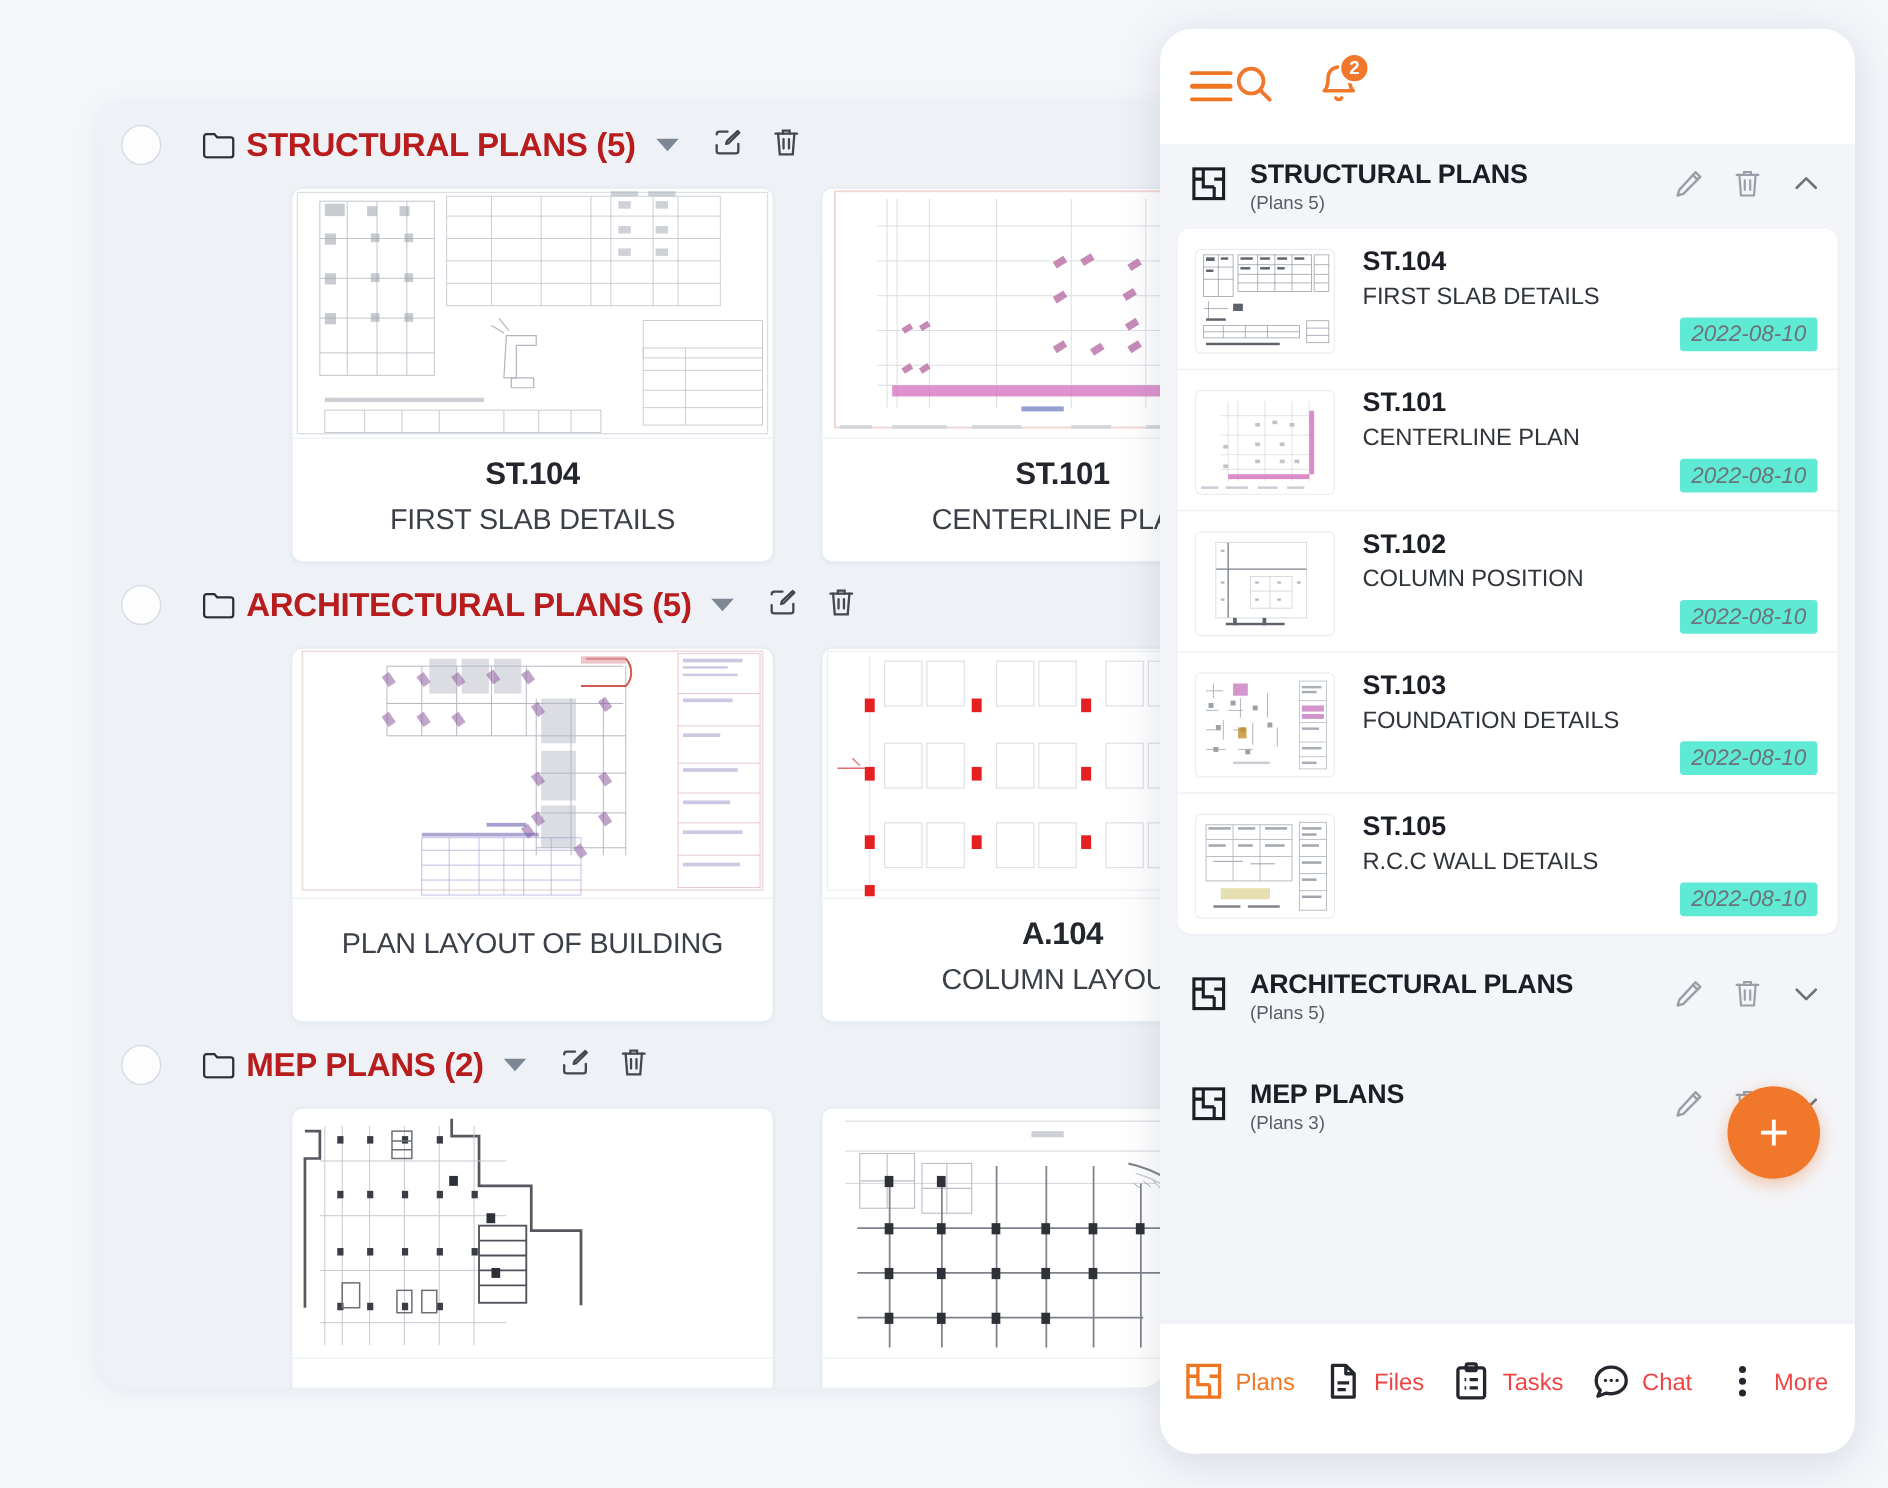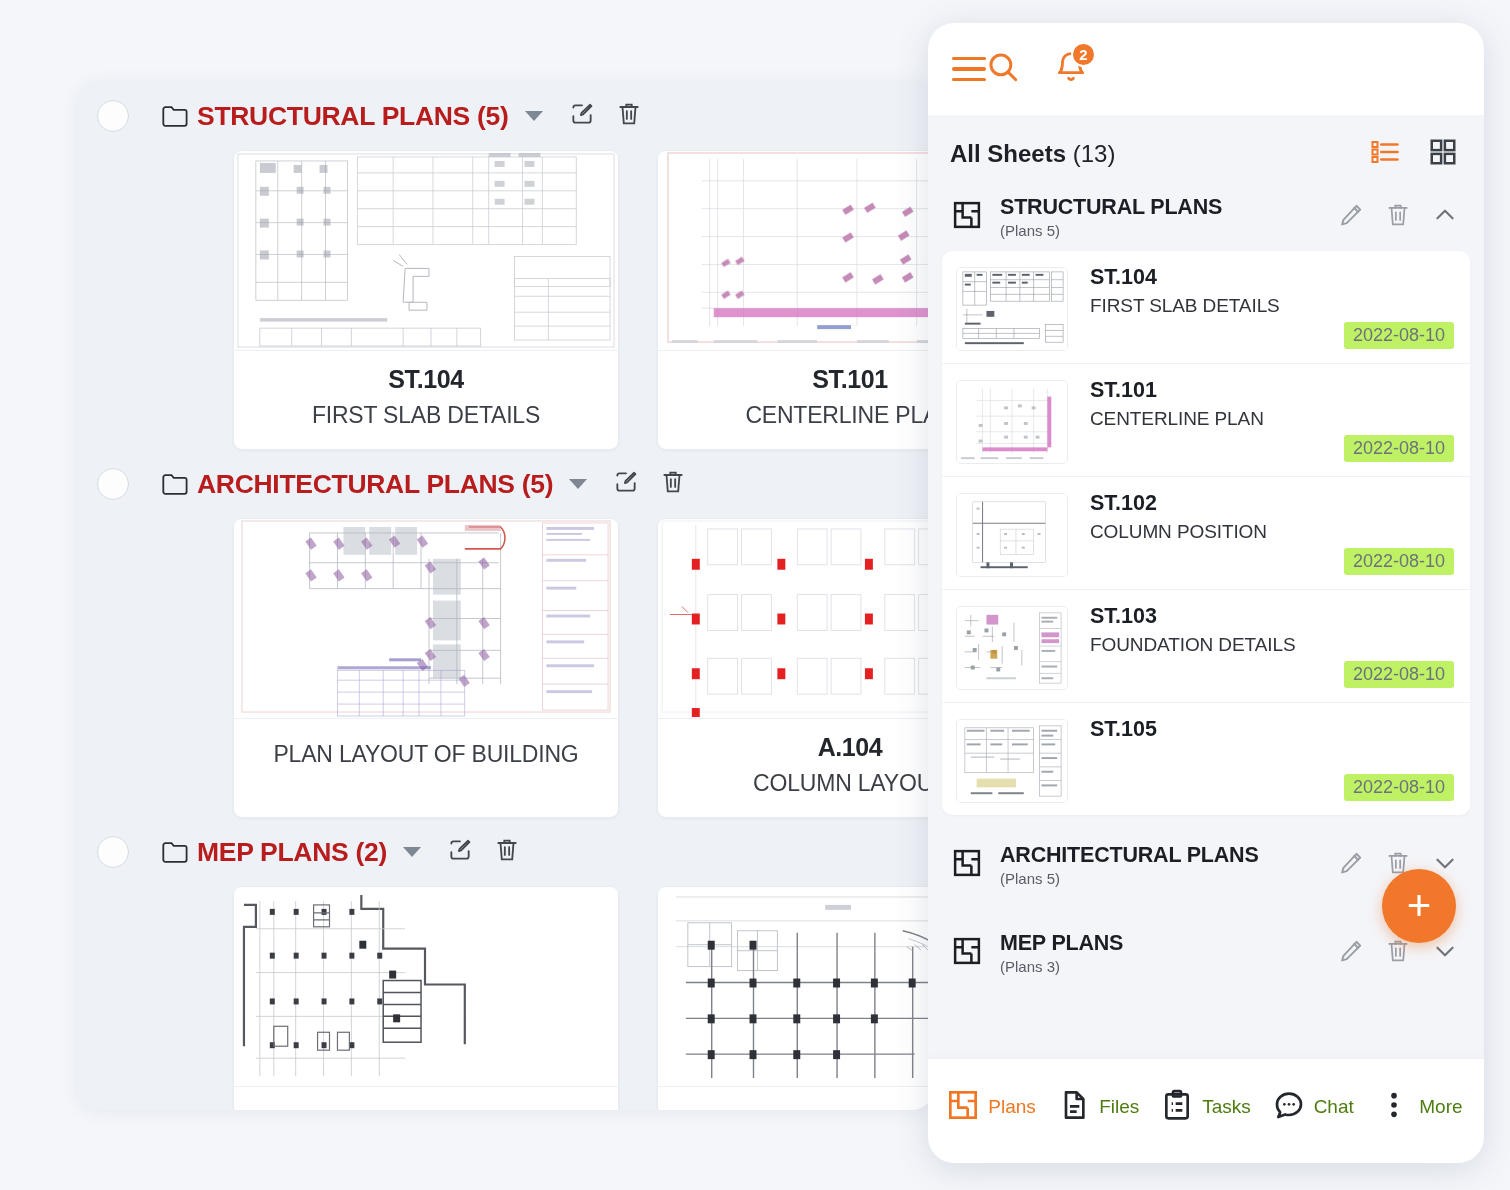--- a/index.html
+++ b/index.html
@@ -151,22 +151,22 @@
     width: 112px; height: 84px; flex: 0 0 auto;
     border: 1px solid #e9ecf1; border-radius: 5px; background: #fff;
     overflow: hidden; position: relative; margin-top: 2px;
   }
   .sr-thumb svg { position:absolute; inset:0; width:100%; height:100%; }
   .sr-body { flex: 1 1 auto; margin-left: 22px; position: relative; min-height: 84px; }
   .sr-code { font-size: 21.5px; font-weight: 700; color: #1b1e24; }
   .sr-name { font-size: 19px; color: #30343b; margin-top: 5px; letter-spacing: -0.1px; }
   .sr-date {
     position: absolute; right: 0; bottom: 0;
-    background: #bef264; color: #6d727b;
-    font-size: 18px; padding: 3px 9px; border-radius: 3px;
+    background: #5eead4; color: #6d727b;
+    font-size: 18px; padding: 3px 9px; border-radius: 3px; font-style: italic;
   }
 
   .fab {
     position: absolute; right: 28px; bottom: 116px;
     width: 74px; height: 74px; border-radius: 50%;
     background: #f1782b; color: #fff;
     display: flex; align-items: center; justify-content: center;
     font-size: 42px; font-weight: 300; line-height: 1;
     box-shadow: 0 4px 14px rgba(230,110,30,0.38);
     z-index: 5;
@@ -177,21 +177,21 @@
     border-radius: 0 0 26px 26px;
     display: flex; align-items: center;
     padding: 0 10px 8px;
     flex: 0 0 auto; position: relative; z-index: 4;
     box-shadow: 0 -1px 6px rgba(100,115,140,0.06);
   }
   .navitem {
     flex: 1 1 0; display: flex; 
     align-items: center; justify-content: center; gap: 9px;
   }
-  .navitem .nav-label { font-size: 19px; color: #4d7c0f; }
+  .navitem .nav-label { font-size: 19px; color: #ef4444; }
   .navitem.active .nav-label { color: #ef7622; }
 </style>
 </head>
 <body>
 
 <div id="root">
 
   <div class="desktop-panel">
     <div class="dp-inner">
 
@@ -657,44 +657,20 @@
       </span>
       <span class="bell-wrap">
         <svg width="34" height="34" viewBox="0 0 24 24" fill="none" stroke="#f1782b" stroke-width="2" stroke-linecap="round" stroke-linejoin="round">
             <path d="M18 8.5a6 6 0 10-12 0c0 6-2.2 7.5-2.2 7.5h16.4S18 14.5 18 8.5z"></path>
             <path d="M13.7 20a2 2 0 01-3.4 0"></path>
           </svg>
         <span class="bell-badge">2</span>
       </span>
     </div>
 
-    <div class="ph-subhead">
-      <div class="all-sheets">
-        <span>All Sheets</span>
-        <span class="count">(13)</span>
-      </div>
-      <div class="view-toggles">
-        <span>
-          <svg width="30" height="30" viewBox="0 0 24 24" fill="none">
-              <rect x="2" y="4" width="4" height="4" stroke="#f1782b" stroke-width="1.6"></rect>
-              <rect x="2" y="10" width="4" height="4" stroke="#f1782b" stroke-width="1.6"></rect>
-              <rect x="2" y="16" width="4" height="4" stroke="#f1782b" stroke-width="1.6"></rect>
-              <path d="M9 6h13M9 12h13M9 18h13" stroke="#f1782b" stroke-width="2.1" stroke-linecap="round"></path>
-            </svg>
-        </span>
-        <span>
-          <svg width="30" height="30" viewBox="0 0 24 24" fill="none">
-              <rect x="3" y="3" width="7.5" height="7.5" stroke="#3c4047" stroke-width="2"></rect>
-              <rect x="13.5" y="3" width="7.5" height="7.5" stroke="#3c4047" stroke-width="2"></rect>
-              <rect x="3" y="13.5" width="7.5" height="7.5" stroke="#3c4047" stroke-width="2"></rect>
-              <rect x="13.5" y="13.5" width="7.5" height="7.5" stroke="#3c4047" stroke-width="2"></rect>
-            </svg>
-        </span>
-      </div>
-    </div>
 
     <div class="ph-scroll">
 
       <div class="sheet-group-head">
         <span class="sgh-icon">
           <svg width="30" height="30" viewBox="0 0 24 24" fill="none" stroke="#1b1e24" stroke-width="2">
               <rect x="2.5" y="2.5" width="19" height="19"></rect>
               <path d="M2.5 9h6V2.5M8.5 9v5h7M15.5 14v7.5M15.5 9h6"></path>
             </svg>
         </span>
@@ -916,20 +892,21 @@
                 <rect x="14" y="74" width="22" height="2"></rect>
                   <rect x="42" y="74" width="26" height="2"></rect>
               </g>
               <g stroke="#9aa0a8" stroke-width="0.8" fill="none">
                 <path d="M14 38h24M44 40h20"></path>
               </g>
             </svg>
           </div>
           <div class="sr-body">
             <div class="sr-code">ST.105</div>
+            <div class="sr-name">R.C.C WALL DETAILS</div>
             <div class="sr-date">2022-08-10</div>
           </div>
         </div>
 
       </div>
 
       <div class="sheet-group-head" style="margin-top:16px">
         <span class="sgh-icon">
           <svg width="30" height="30" viewBox="0 0 24 24" fill="none" stroke="#1b1e24" stroke-width="2">
               <rect x="2.5" y="2.5" width="19" height="19"></rect>

